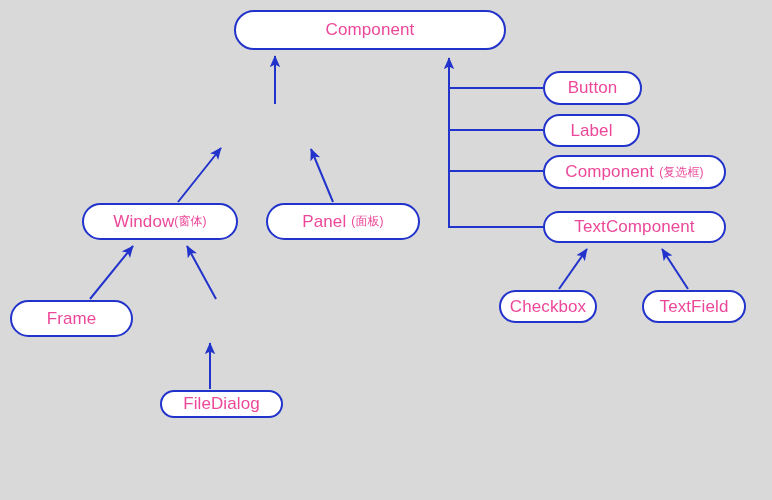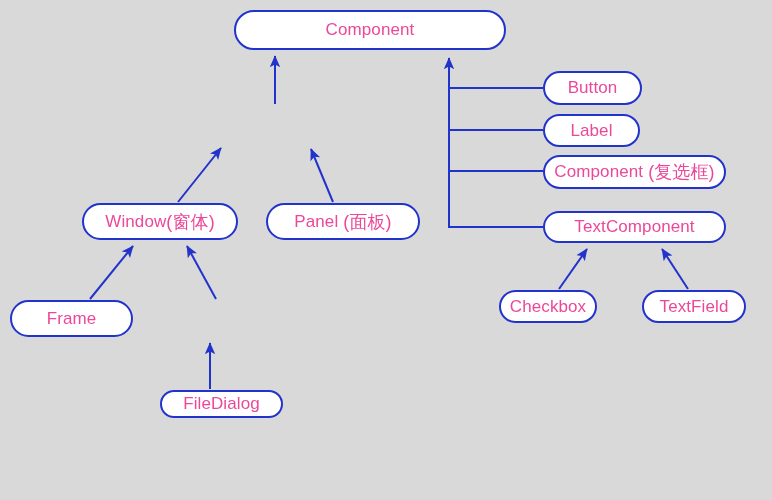--- a/index.html
+++ b/index.html
@@ -36,21 +36,21 @@
     color: #ec4899;
     display: flex;
     align-items: center;
     justify-content: center;
     white-space: nowrap;
     font-size: 17px;
     letter-spacing: 0.1px;
     z-index: 2;
   }
   .node .cjk {
-    font-size: 18px;
+    font-size: 12px;
   }
   .node .gap {
     display: inline-block;
     width: 5px;
   }
 </style>
 </head>
 <body>
 
 <div id="diagram">

